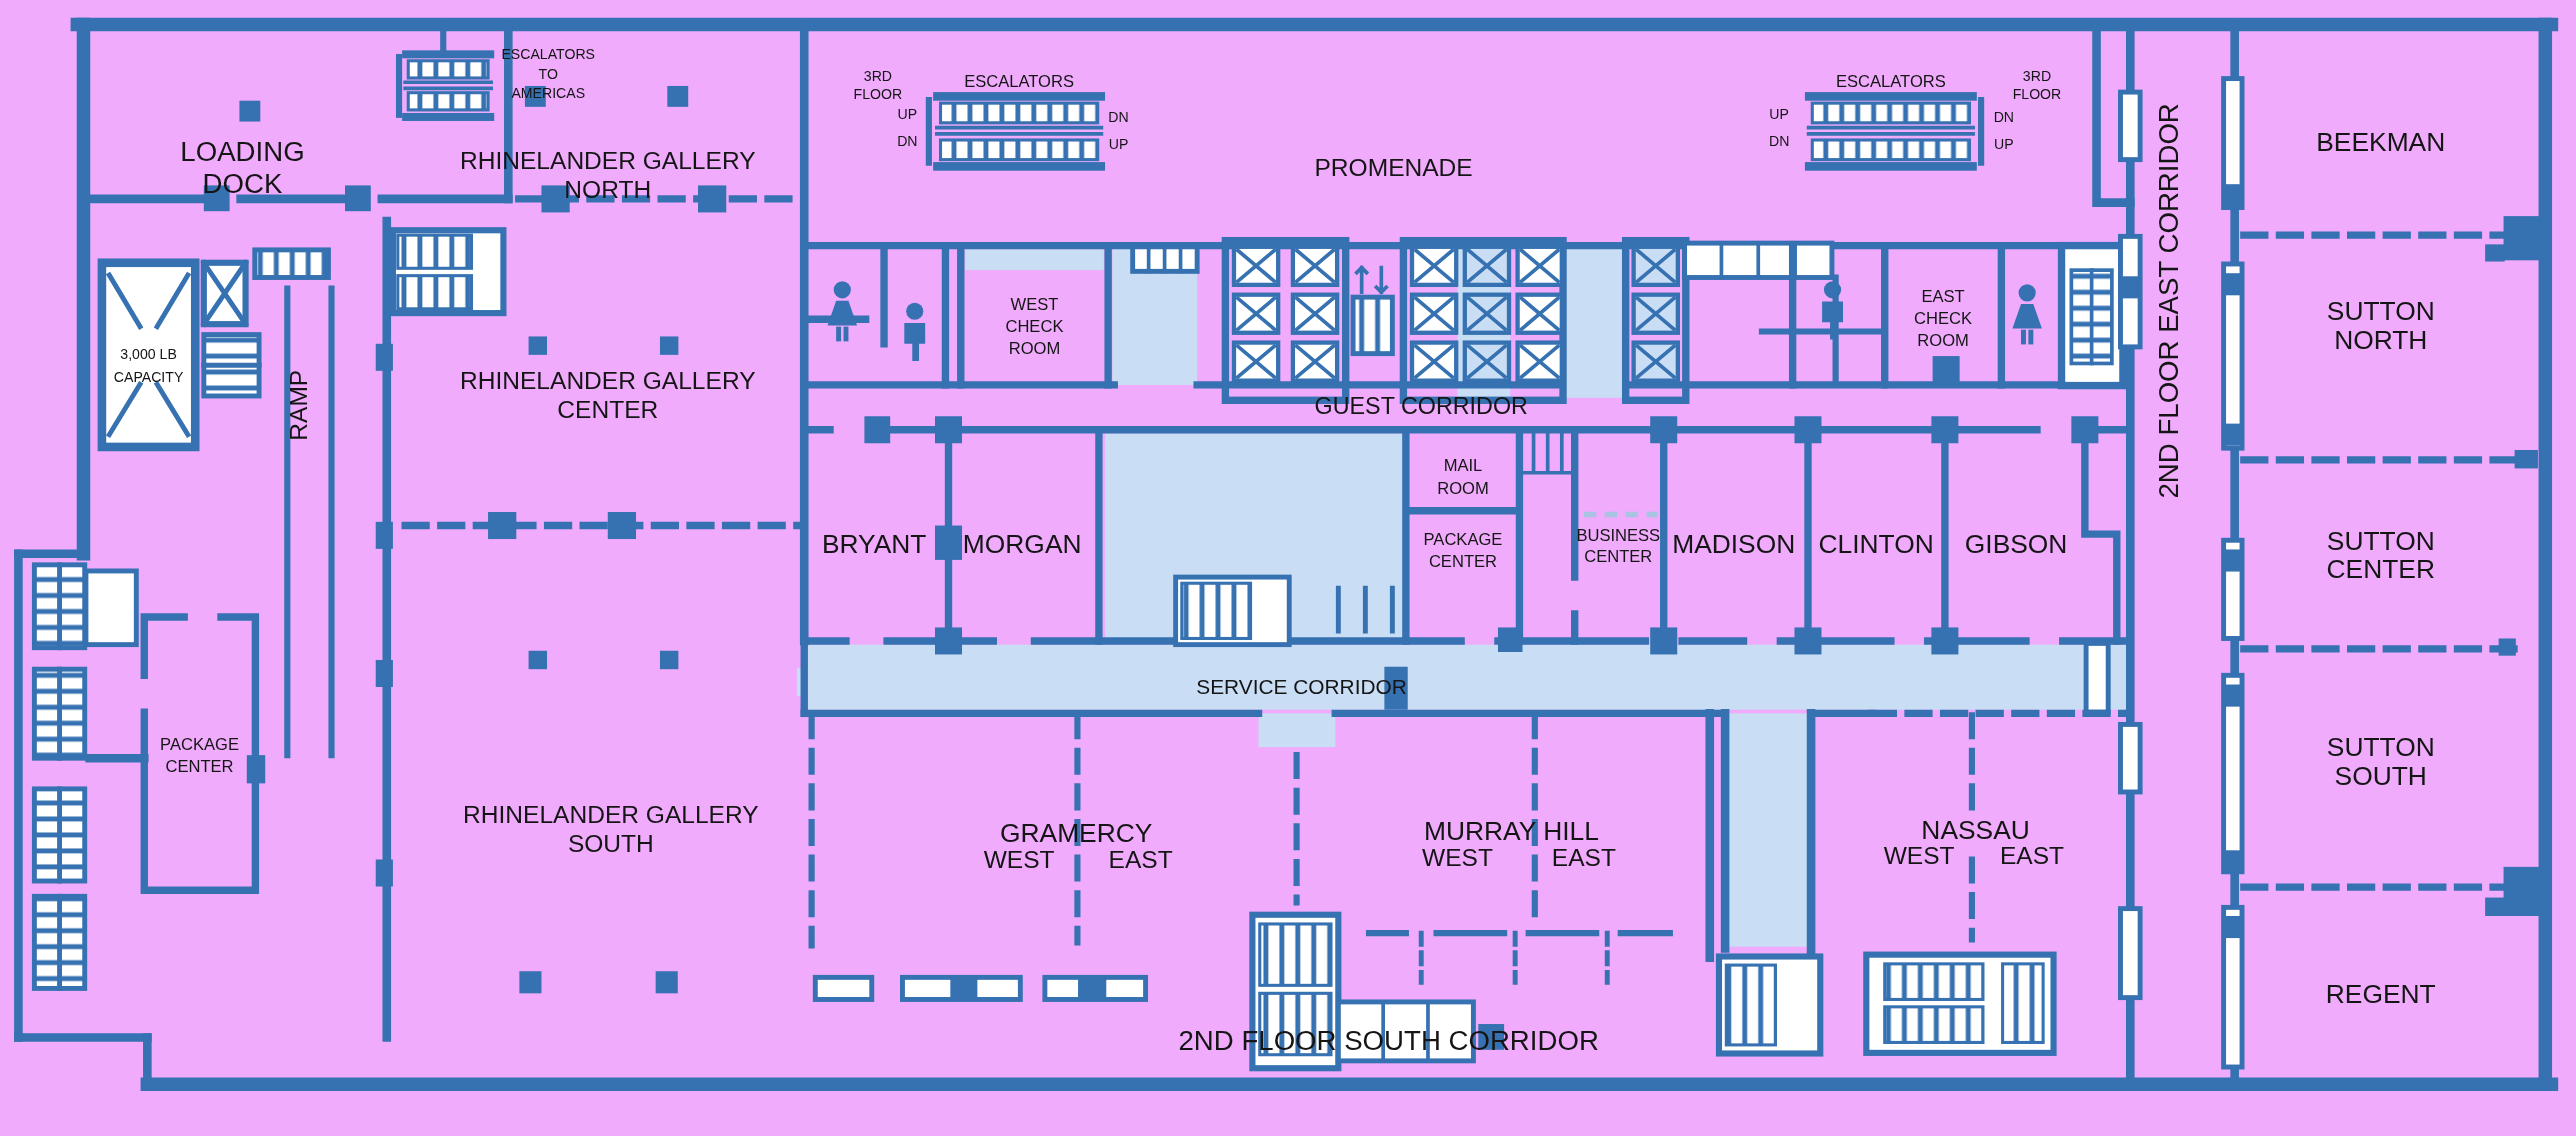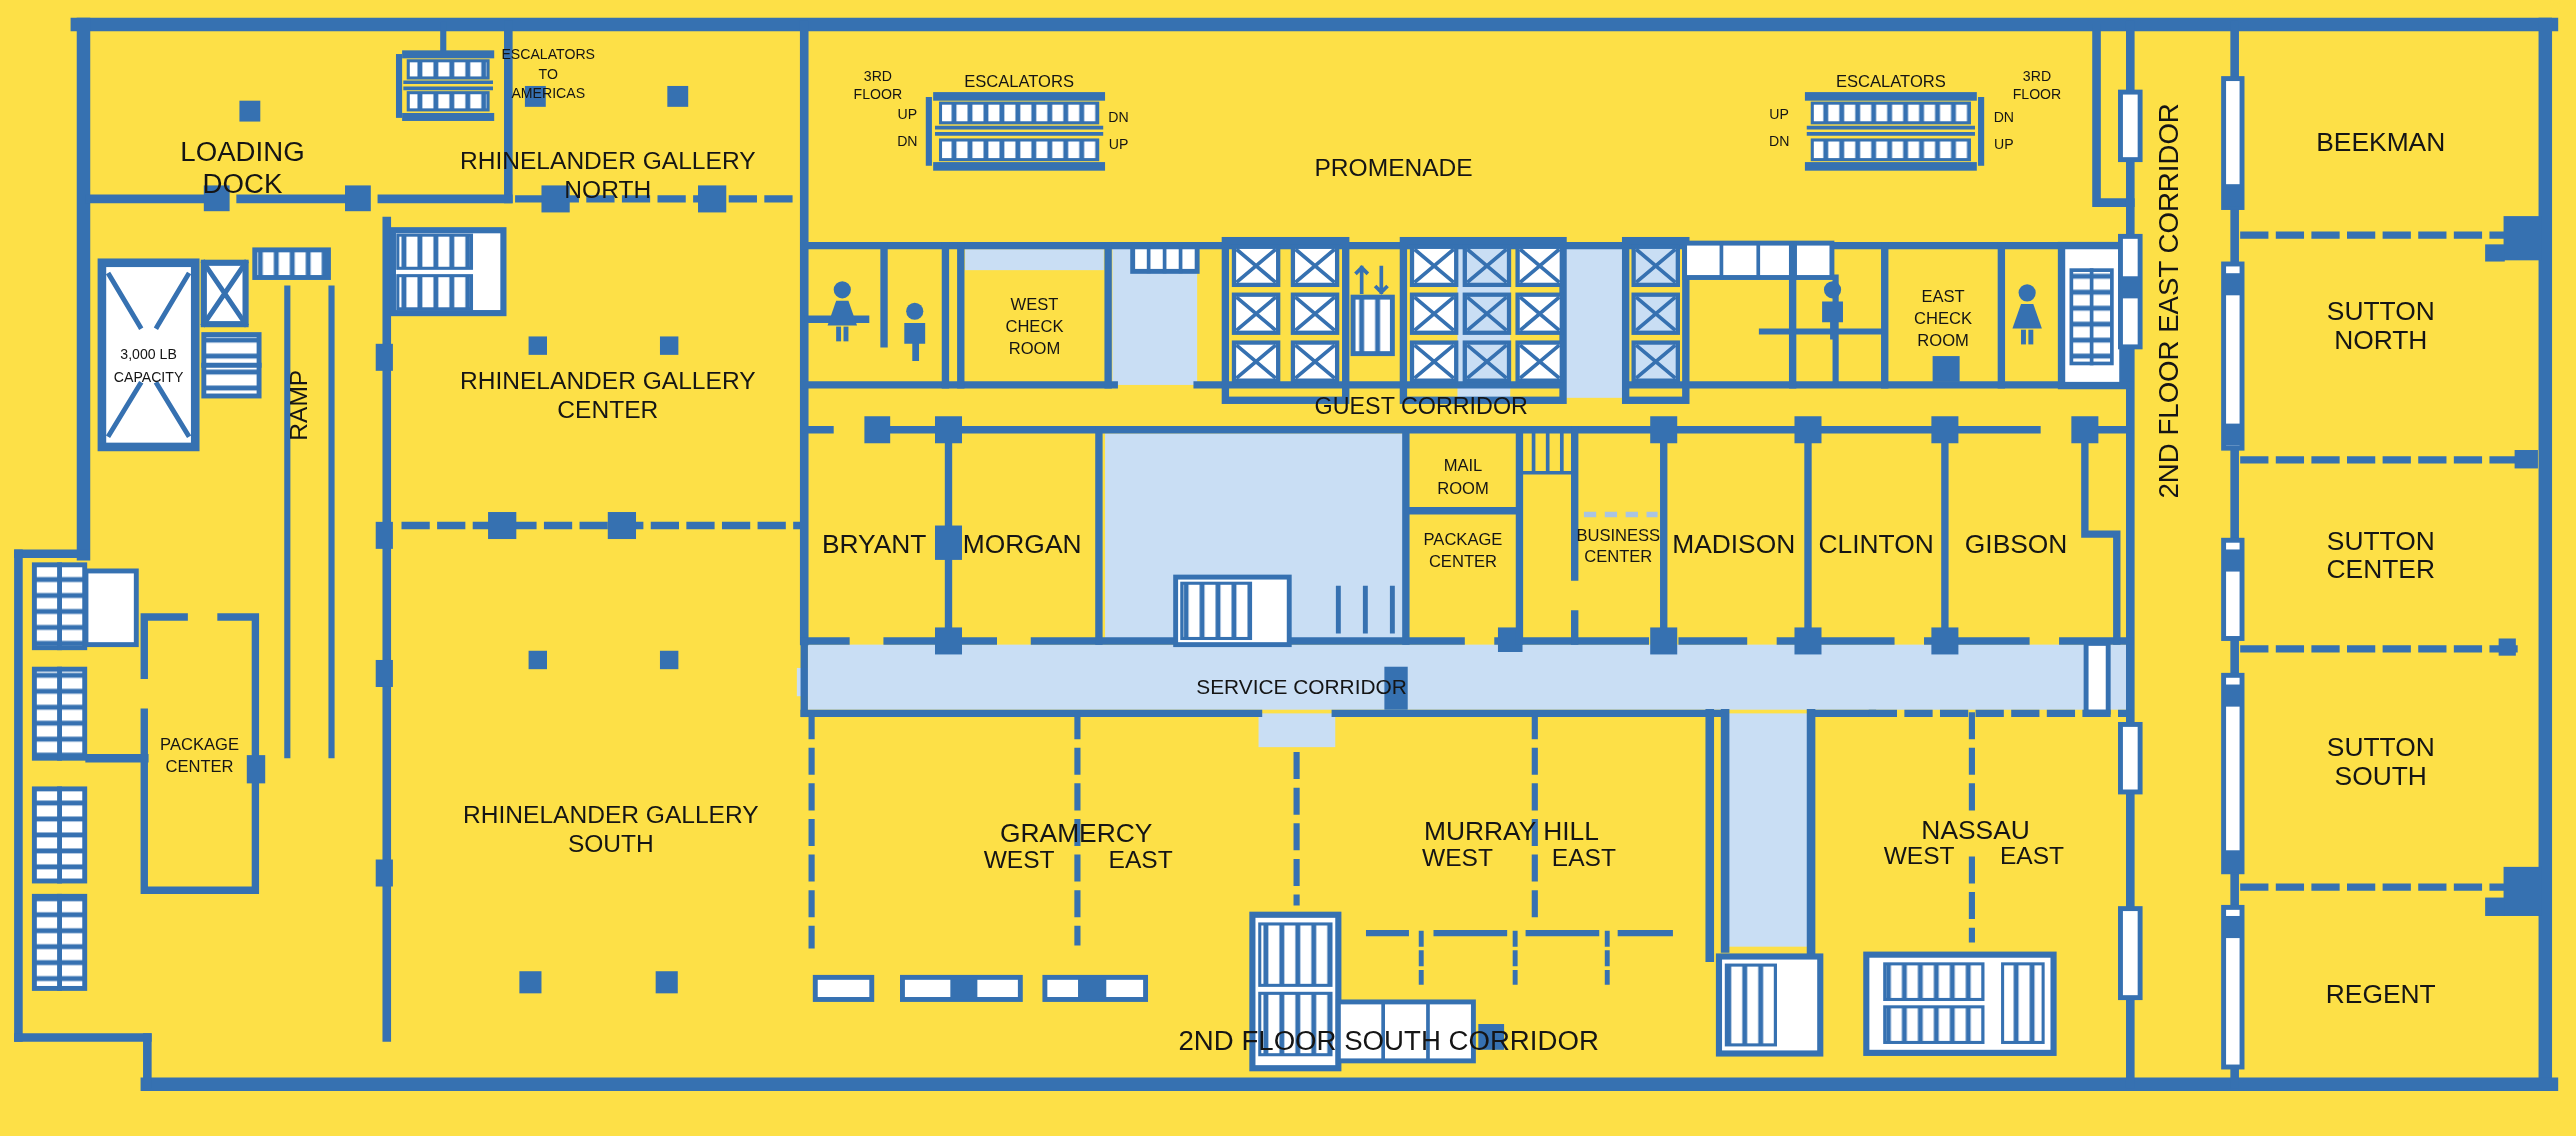--- a/index.html
+++ b/index.html
@@ -1,16 +1,16 @@
 <!DOCTYPE html>
 <html style="font-size:9.8px"><head>
 <meta charset="utf-8">
 <style>
   html,body{margin:0;padding:0;background:#ffffff;}
-  .stage{position:relative;width:2576px;height:1137px;background:#fde047;overflow:hidden;}
+  .stage{position:relative;width:2576px;height:1137px;background:#f0abfc;overflow:hidden;}
   svg{position:absolute;left:0;top:0;}
   .w{stroke:#3671b1;fill:none;stroke-linecap:square;}
   .sw22{stroke-width:22px;} .sw14{stroke-width:14px;} .sw12{stroke-width:12px;}
   .sw10{stroke-width:10px;} .sw8{stroke-width:8px;} .sw6{stroke-width:6px;}
   .sq{fill:#3671b1;stroke:none;}
   .fillblue{fill:#c9def4;stroke:none;}
   .whitebox{fill:#ffffff;stroke:#3671b1;}
   .dash{stroke-dasharray:34 24;}
   .dashsm{stroke-dasharray:18 14;}
   .lbl{font-family:"Liberation Sans",sans-serif;fill:#151515;text-anchor:middle;}

